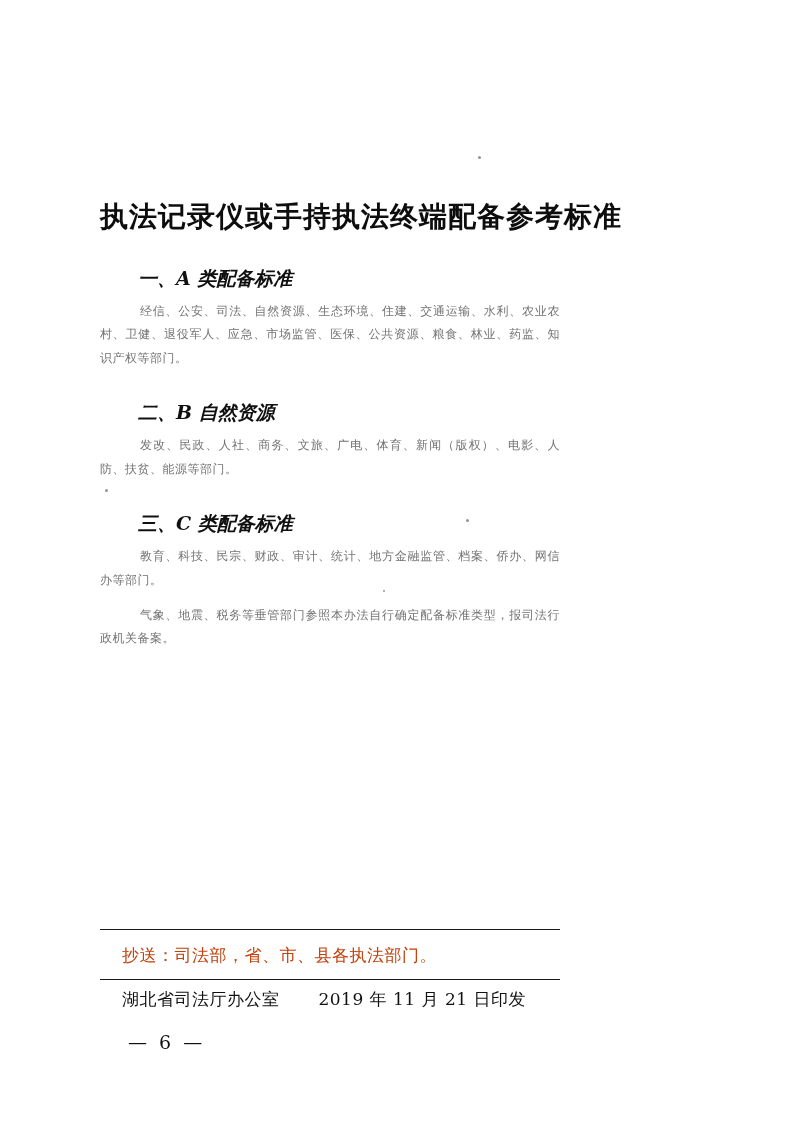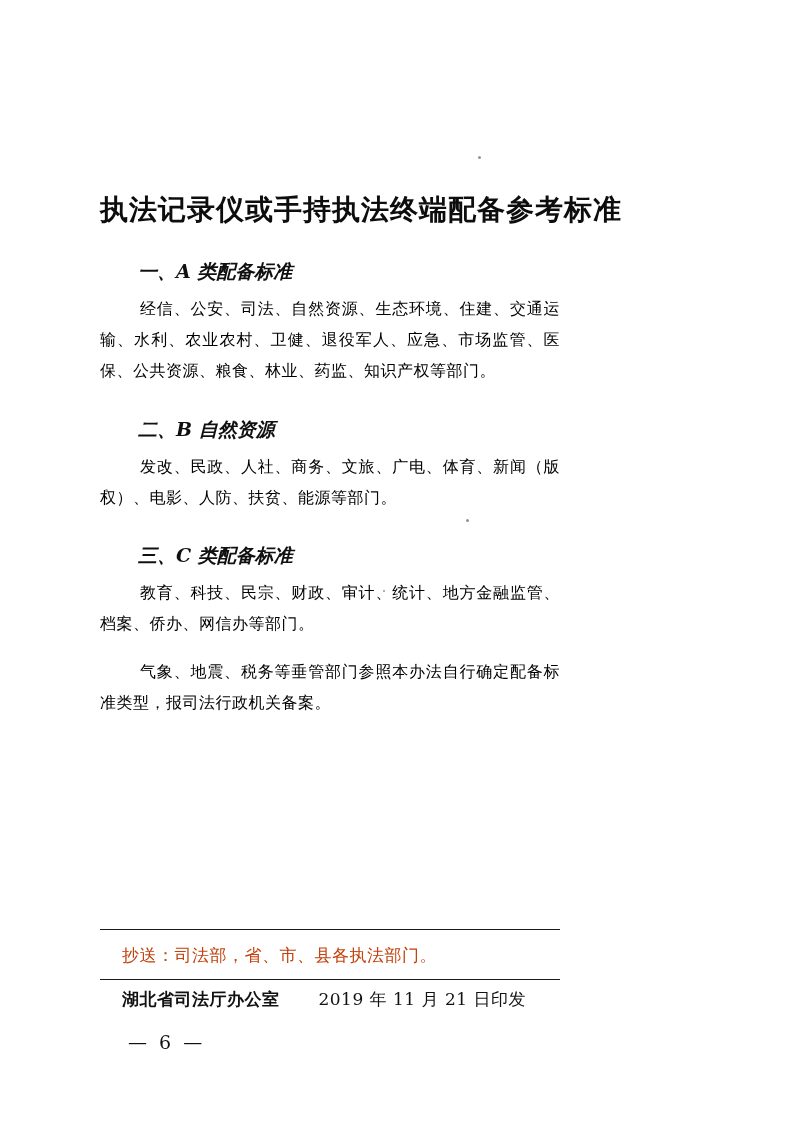--- a/index.html
+++ b/index.html
@@ -13,21 +13,21 @@
     font-family: "DejaVu Serif", "Liberation Serif", serif;
     color: #111111;
     position: relative;
     overflow: hidden;
   }
   .page {
     position: relative;
     width: 660px;
     height: 1131px;
     box-sizing: border-box;
-    padding: 9px 100px;
+    padding: 16px 100px;
   }
   
   .speck {
     position: absolute;
     background: #3a3a3a;
     border-radius: 50%;
     opacity: 0.55;
   }
   .doc-title {
     margin: 0;
@@ -43,25 +43,25 @@
   .section-head {
     font-size: 19px;
     font-weight: bold;
     line-height: 1.9;
     margin-top: 24px;
     text-indent: 38px;
     color: #101010;
     font-style: italic;
   }
   .para {
-    font-size: 16px;
+    font-size: 12px;
     line-height: 1.95;
     text-indent: 40px;
     margin-top: 4px;
-    color: #000000;
+    color: #737373;
     text-align: justify;
     letter-spacing: 0.5px;
   }
   .para.tight {
     margin-top: 2px;
   }
   .footer {
     position: absolute;
     left: 100px;
     right: 100px;
@@ -85,21 +85,21 @@
     margin: 8px 0 8px 0;
   }
   .footer-row {
     display: flex;
     justify-content: space-between;
     align-items: baseline;
     font-size: 17px;
     letter-spacing: 0.5px;
     color: #111111;
   }
-  .footer-row .issuer { padding-left: 22px; font-weight: bold; }
+  .footer-row .issuer { padding-left: 22px; }
   .footer-row .date { padding-right: 34px; margin-left: 28px; }
   .page-number {
     text-align: left;
     padding-left: 28px;
     margin-top: 20px;
     font-size: 19px;
     letter-spacing: 3px;
     color: #111111;
   }
 </style>

